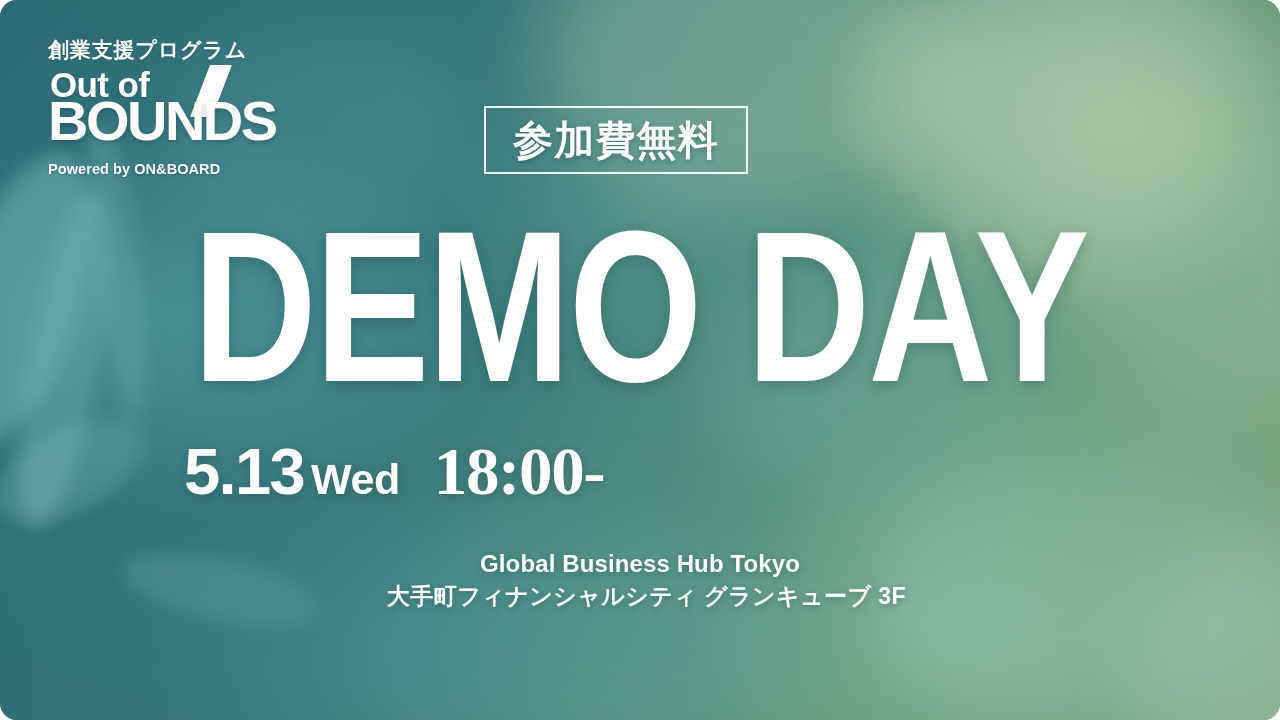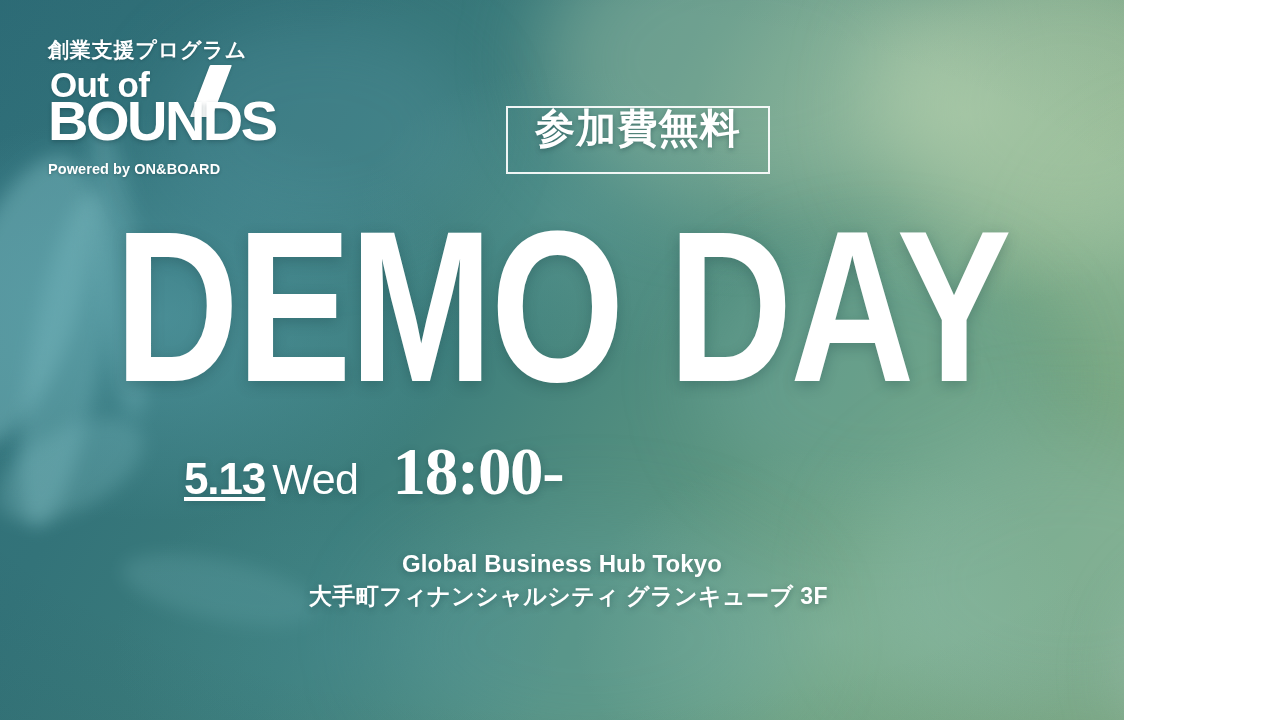--- a/index.html
+++ b/index.html
@@ -5,23 +5,24 @@
   * { margin:0; padding:0; box-sizing:border-box; }
 
   html, body {
     width:1280px; height:720px;
     overflow:hidden;
     font-family:"Liberation Sans", sans-serif;
   }
 
   #poster {
     position:relative;
-    width:1124px; height:720px;
+    width:1280px; height:720px;
     overflow:hidden;
     background:#35787f;
+    border-radius:17px;
   }
 
   
   .bg-layer { position:absolute; inset:0; }
 
   .bg-base {
     background:
       linear-gradient(118deg,
         #2e6e79 0%,
         #337379 22%,
@@ -120,24 +121,24 @@
     margin-top:16px;
     font-size:14.5px;
     font-weight:700;
     letter-spacing:.005em;
     text-shadow:0 1px 3px rgba(15,50,55,.35);
   }
 
   
   #free-badge {
     position:absolute;
-    left:506px; top:106px;
+    left:484px; top:106px;
     width:264px; height:68px;
     border:2px solid rgba(255,255,255,.92);
-    display:flex; justify-content:center;
+    display:flex; align-items:center; justify-content:center;
   }
   #free-badge-label {
     color:#fff;
     font-size:40px;
     font-weight:700;
     letter-spacing:.03em;
     line-height:1;
     text-shadow:0 2px 5px rgba(15,50,55,.35);
   }
 
@@ -160,29 +161,28 @@
   
   #datetime-row {
     position:absolute;
     left:184px; top:438px;
     display:flex;
     align-items:baseline;
     color:#fff;
     text-shadow:0 2px 8px rgba(15,50,55,.30);
   }
   #date-value {
-    font-size:44px;
+    font-size:65px;
     font-weight:700;
     letter-spacing:-.025em;
     line-height:1;
-    text-decoration:underline;
   }
   #weekday-value {
     font-size:43px;
-    font-weight:400;
+    font-weight:700;
     letter-spacing:-.01em;
     line-height:1;
     margin-left:7px;
     margin-top:9px;
   }
   #time-value {
     font-size:67px;
     font-weight:700;
     letter-spacing:-.02em;
     line-height:1;

